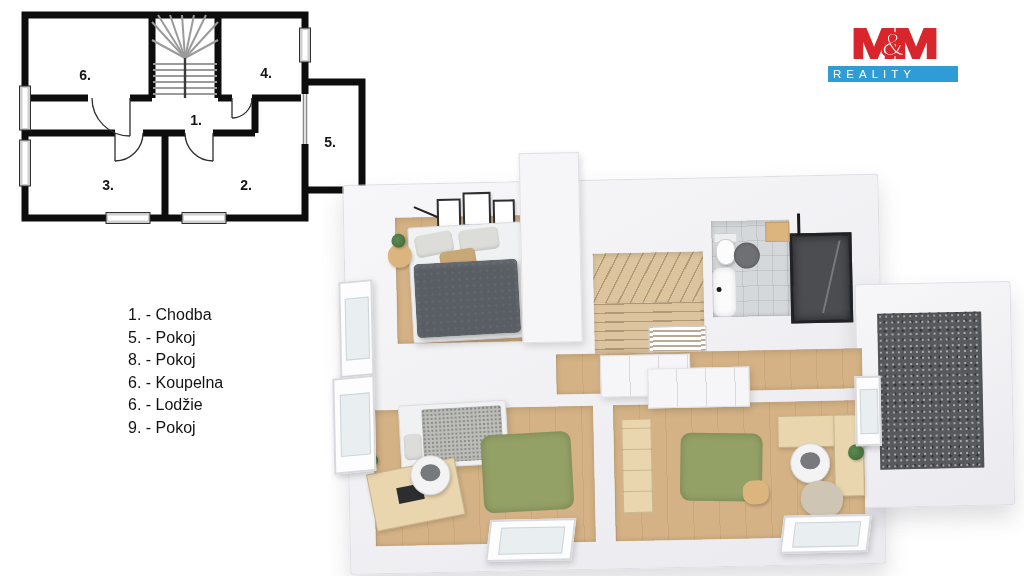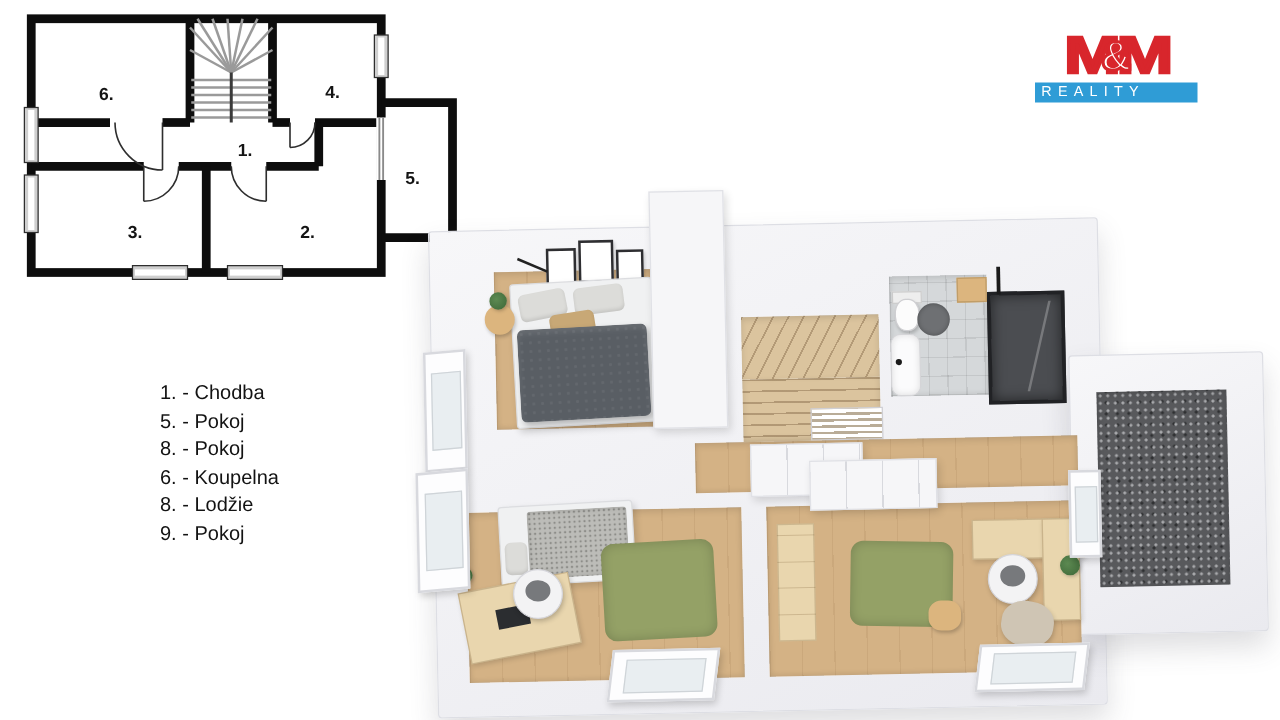--- a/index.html
+++ b/index.html
@@ -154,21 +154,21 @@
       <text class="rl" x="96" y="182" text-anchor="middle">3.</text>
       <text class="rl" x="234" y="182" text-anchor="middle">2.</text>
     </g>
   </svg>
 
   <ul class="legend">
     <li>1. - Chodba</li>
     <li>5. - Pokoj</li>
     <li>8. - Pokoj</li>
     <li>6. - Koupelna</li>
-    <li>8. - Lodžie</li>
+    <li>6. - Lodžie</li>
     <li>9. - Pokoj</li>
   </ul>
 
   <div class="logo">
     <div class="logo-top">
       <span class="lm">M</span>
       <span class="lamp">&amp;</span>
       <span class="lm">M</span>
     </div>
     <div class="logo-bottom">REALITY</div>

